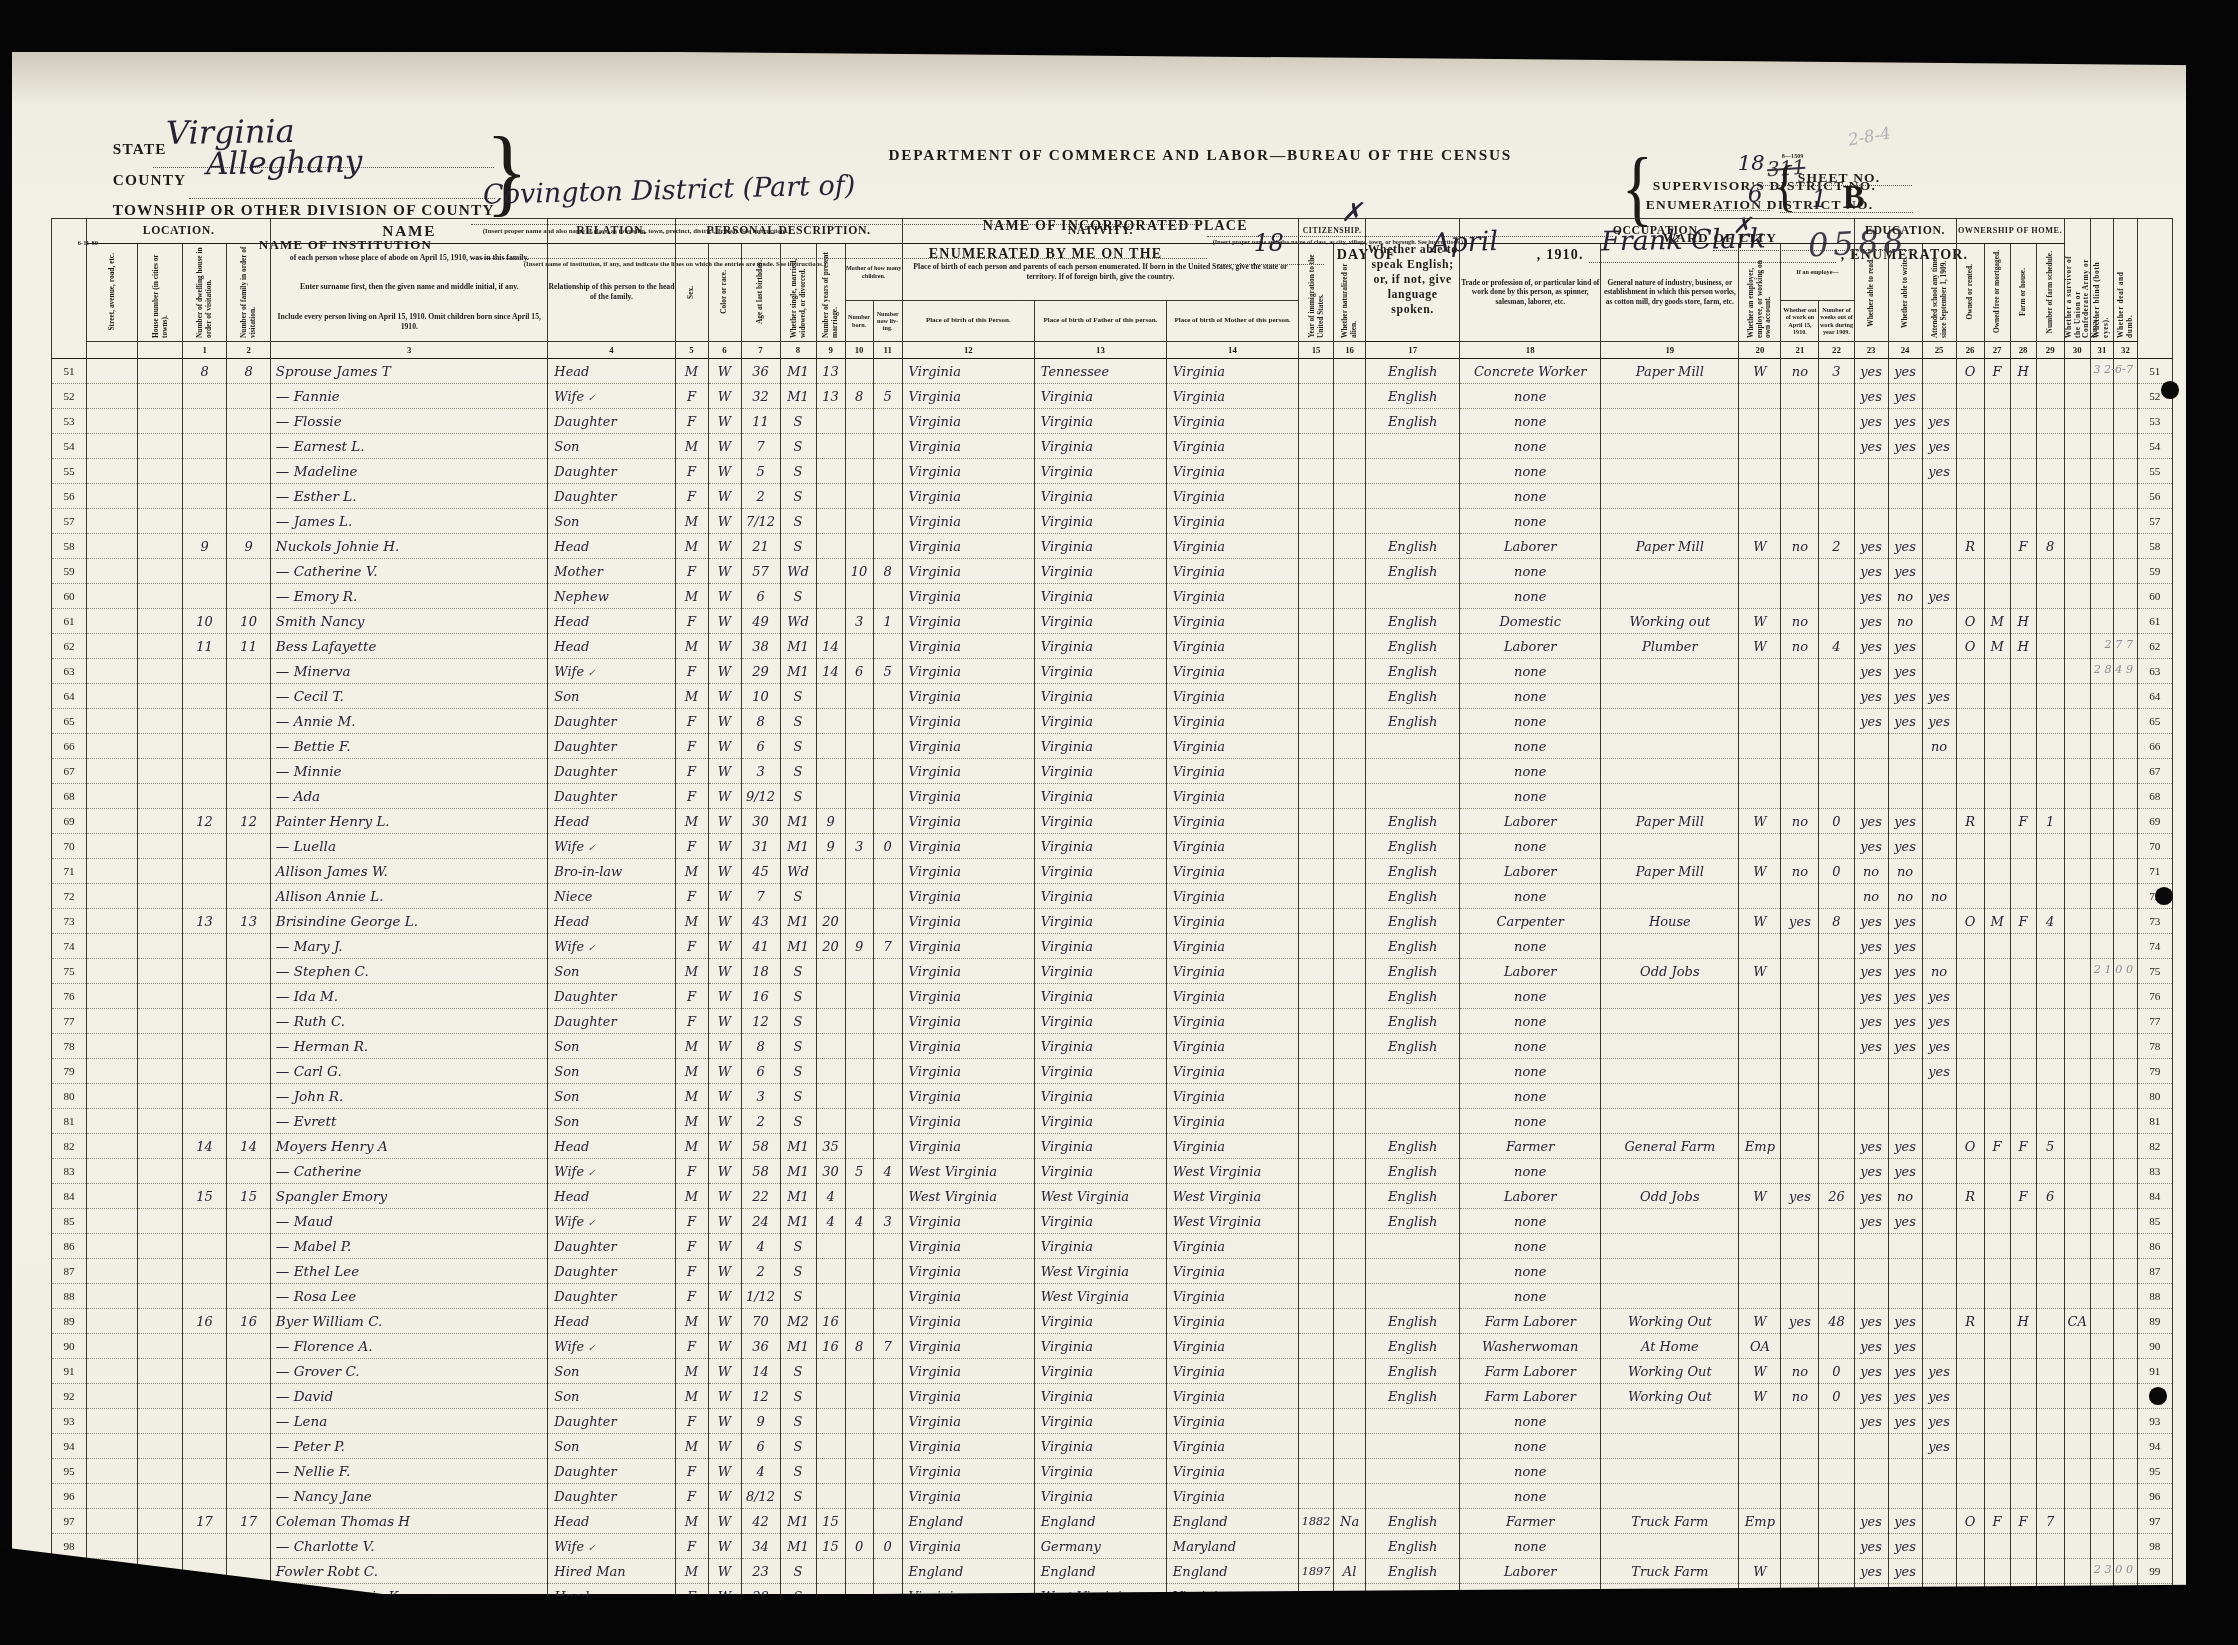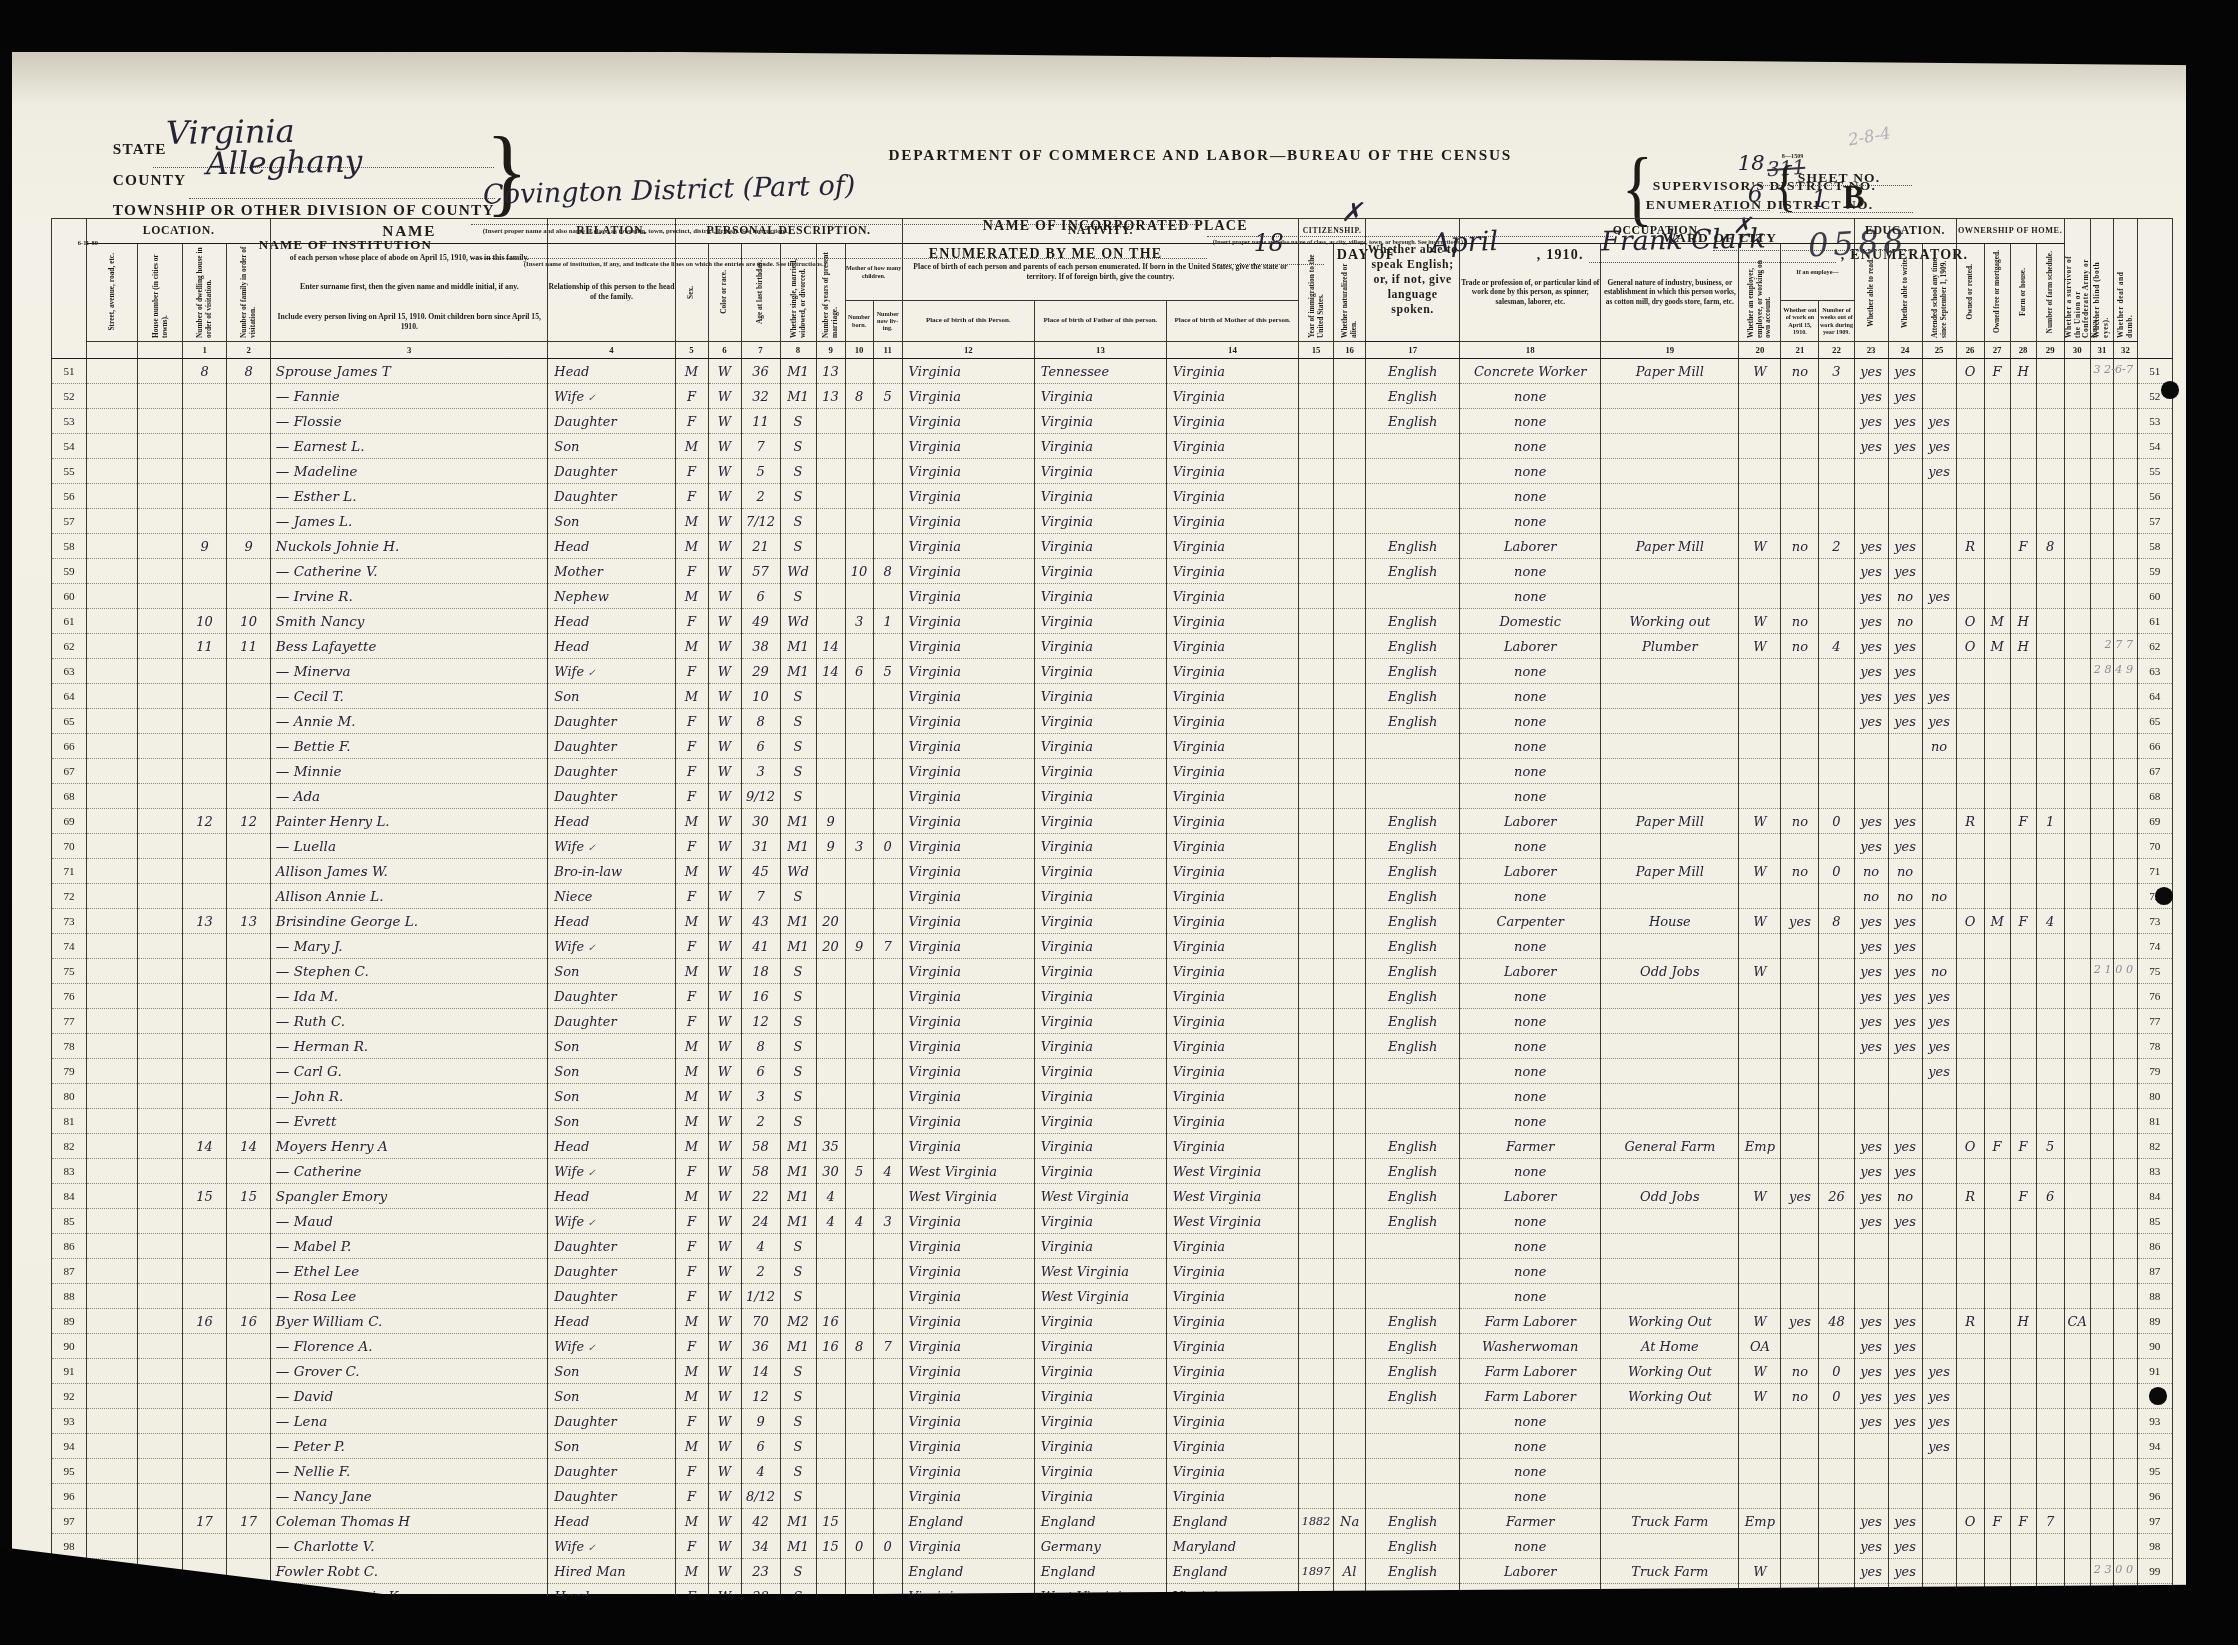--- a/index.html
+++ b/index.html
@@ -632,21 +632,21 @@
     <td class="c"></td>
     <td class="c"></td>
     <td class="numcol"><span>59</span><span class="pencil"></span></td>
   </tr>
         <tr>
     <td class="numcol">60</td>
     <td class="c"></td>
     <td class="c"></td>
     <td class="c"></td>
     <td class="c"></td>
-    <td class="l namecell">— Irvine R.</td>
+    <td class="l namecell">— Emory R.</td>
     <td class="l"><span>Nephew</span><span class="chk"></span></td>
     <td class="c">M</td>
     <td class="c">W</td>
     <td class="c">6</td>
     <td class="c">S</td>
     <td class="c"></td>
     <td class="c"></td>
     <td class="c"></td>
     <td class="l">Virginia</td>
     <td class="l">Virginia</td>

